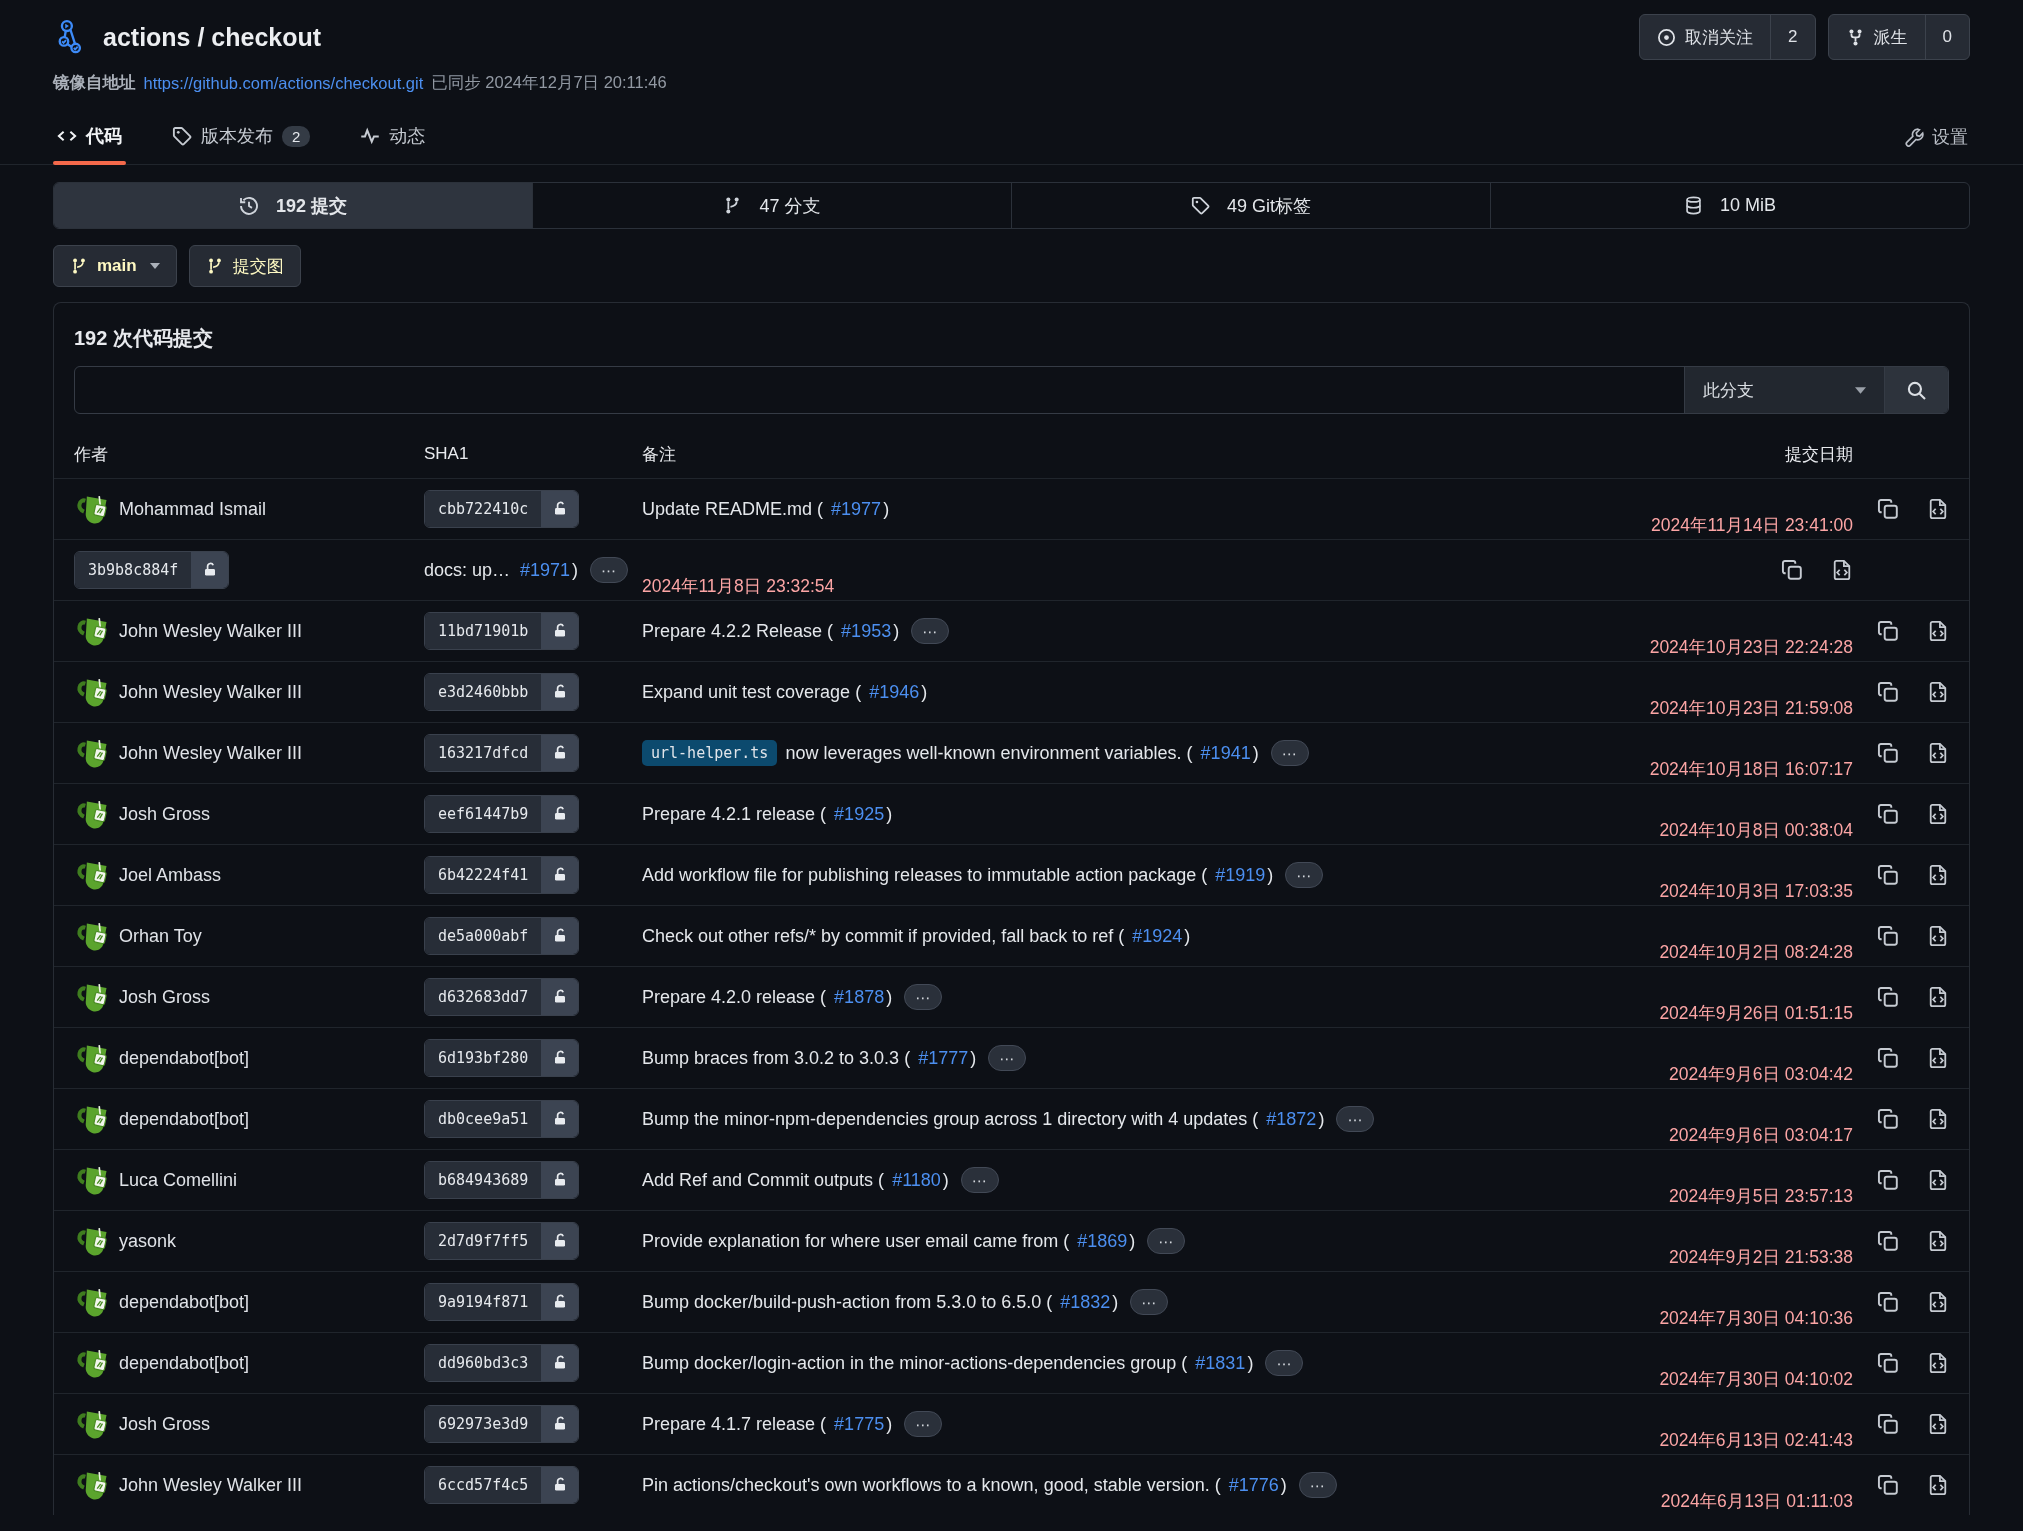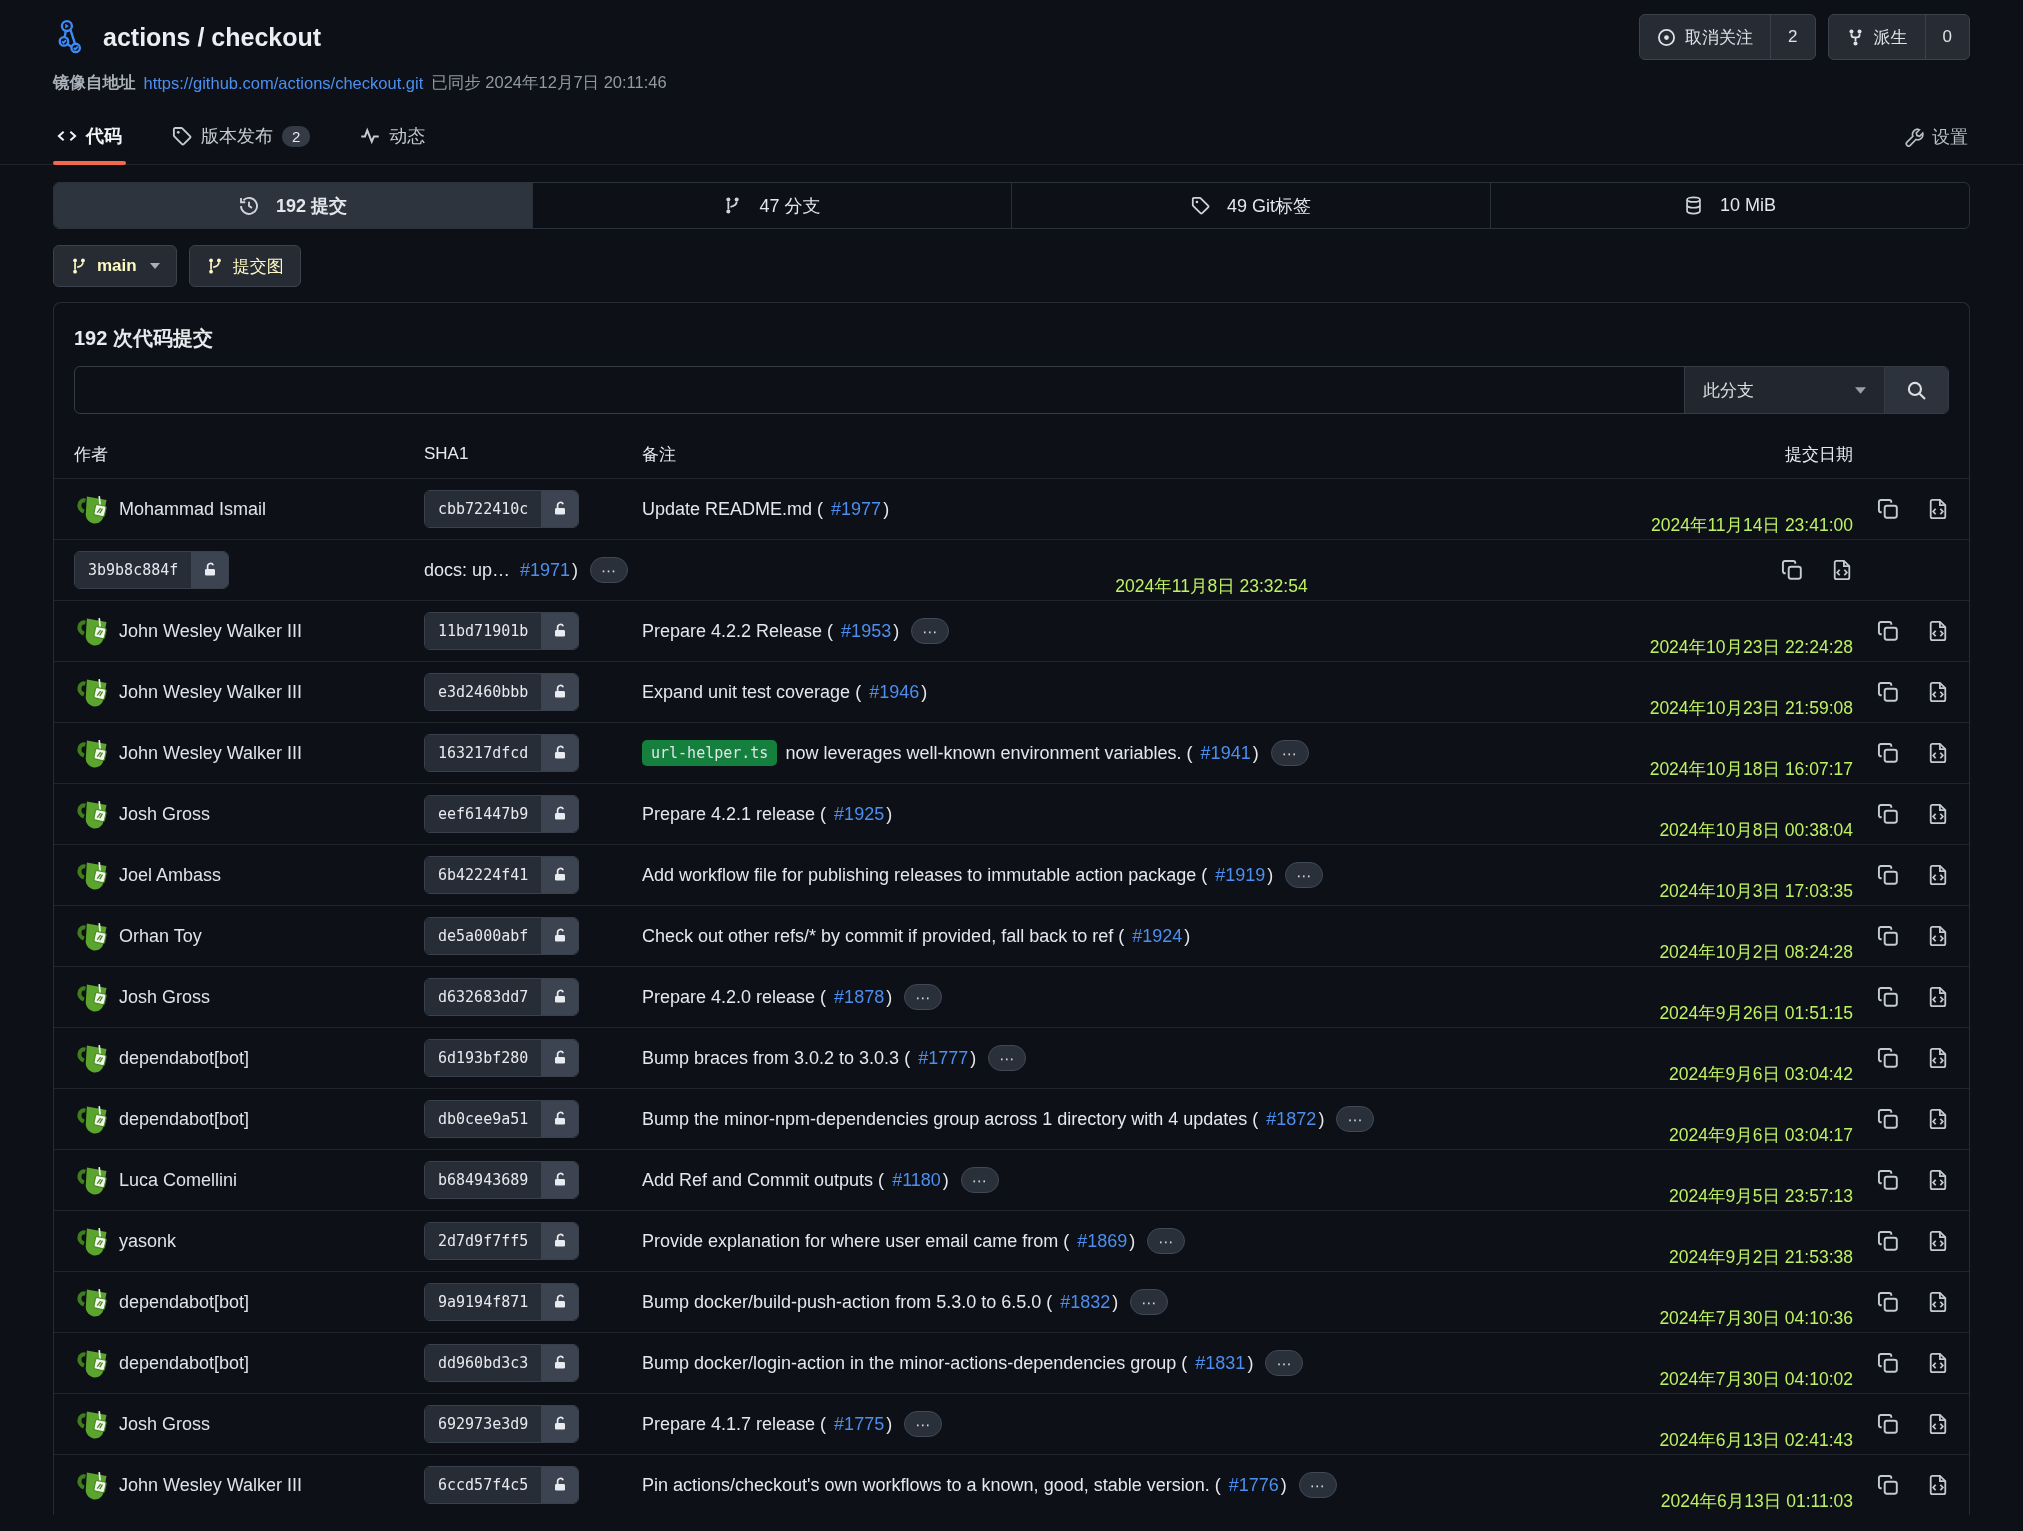--- a/index.html
+++ b/index.html
@@ -90,29 +90,29 @@
   .avatar{width:42px;height:36px;flex:none;}
 
   .sha-badge{display:inline-flex;align-items:stretch;height:38px;border:1px solid #3a414d;border-radius:6px;
     overflow:hidden;cursor:pointer;width:max-content;}
   .sha-text{display:flex;align-items:center;padding:8px 13px;background:var(--sha-bg);
     font-family:"DejaVu Sans Mono","Liberation Mono",monospace;font-size:15px;color:#e6e9ed;}
   .sha-lock{width:37px;display:flex;align-items:center;justify-content:center;background:var(--lock-bg);color:#e8ebef;}
 
   .msg-cell{display:flex;align-items:center;gap:8px;min-width:0;padding-right:14px;white-space:nowrap;overflow:hidden;}
   .msg-text{color:#e4e7eb;overflow:hidden;text-overflow:ellipsis;}
-  .code-chip{background:#15803d;border-radius:5px;padding:4px 9px;
+  .code-chip{background:#0c4a6e;border-radius:5px;padding:4px 9px;
     font-family:"DejaVu Sans Mono","Liberation Mono",monospace;font-size:15px;color:#e1e5ea;flex:none;}
   .pr-link{flex:none;}
   .paren{color:#e4e7eb;flex:none;margin-left:-6px;}
   .more-btn{flex:none;height:26px;min-width:38px;border-radius:13px;border:1px solid #424956;background:#2a303a;
     color:#d2d6dc;font-size:15px;line-height:1;display:flex;align-items:center;justify-content:center;
     letter-spacing:1px;cursor:pointer;margin-left:4px;}
 
-  .date-cell{text-align:center;font-size:17.5px;color:#bef264;white-space:nowrap;margin-top:32px;}
+  .date-cell{text-align:left;font-size:17.5px;color:#fca5a5;white-space:nowrap;margin-top:32px;}
   .row-icons{display:flex;justify-content:flex-end;gap:28px;color:#c6cbd2;}
   .row-icons .icon-btn{cursor:pointer;color:#c6cbd2;background:none;border:none;padding:0;}
 </style>
 </head>
 <body>
 
 <div class="page-pad hdr-top">
   <div class="hdr-left">
     <span>
       <svg width="38" height="38" viewBox="0 0 26 26">

